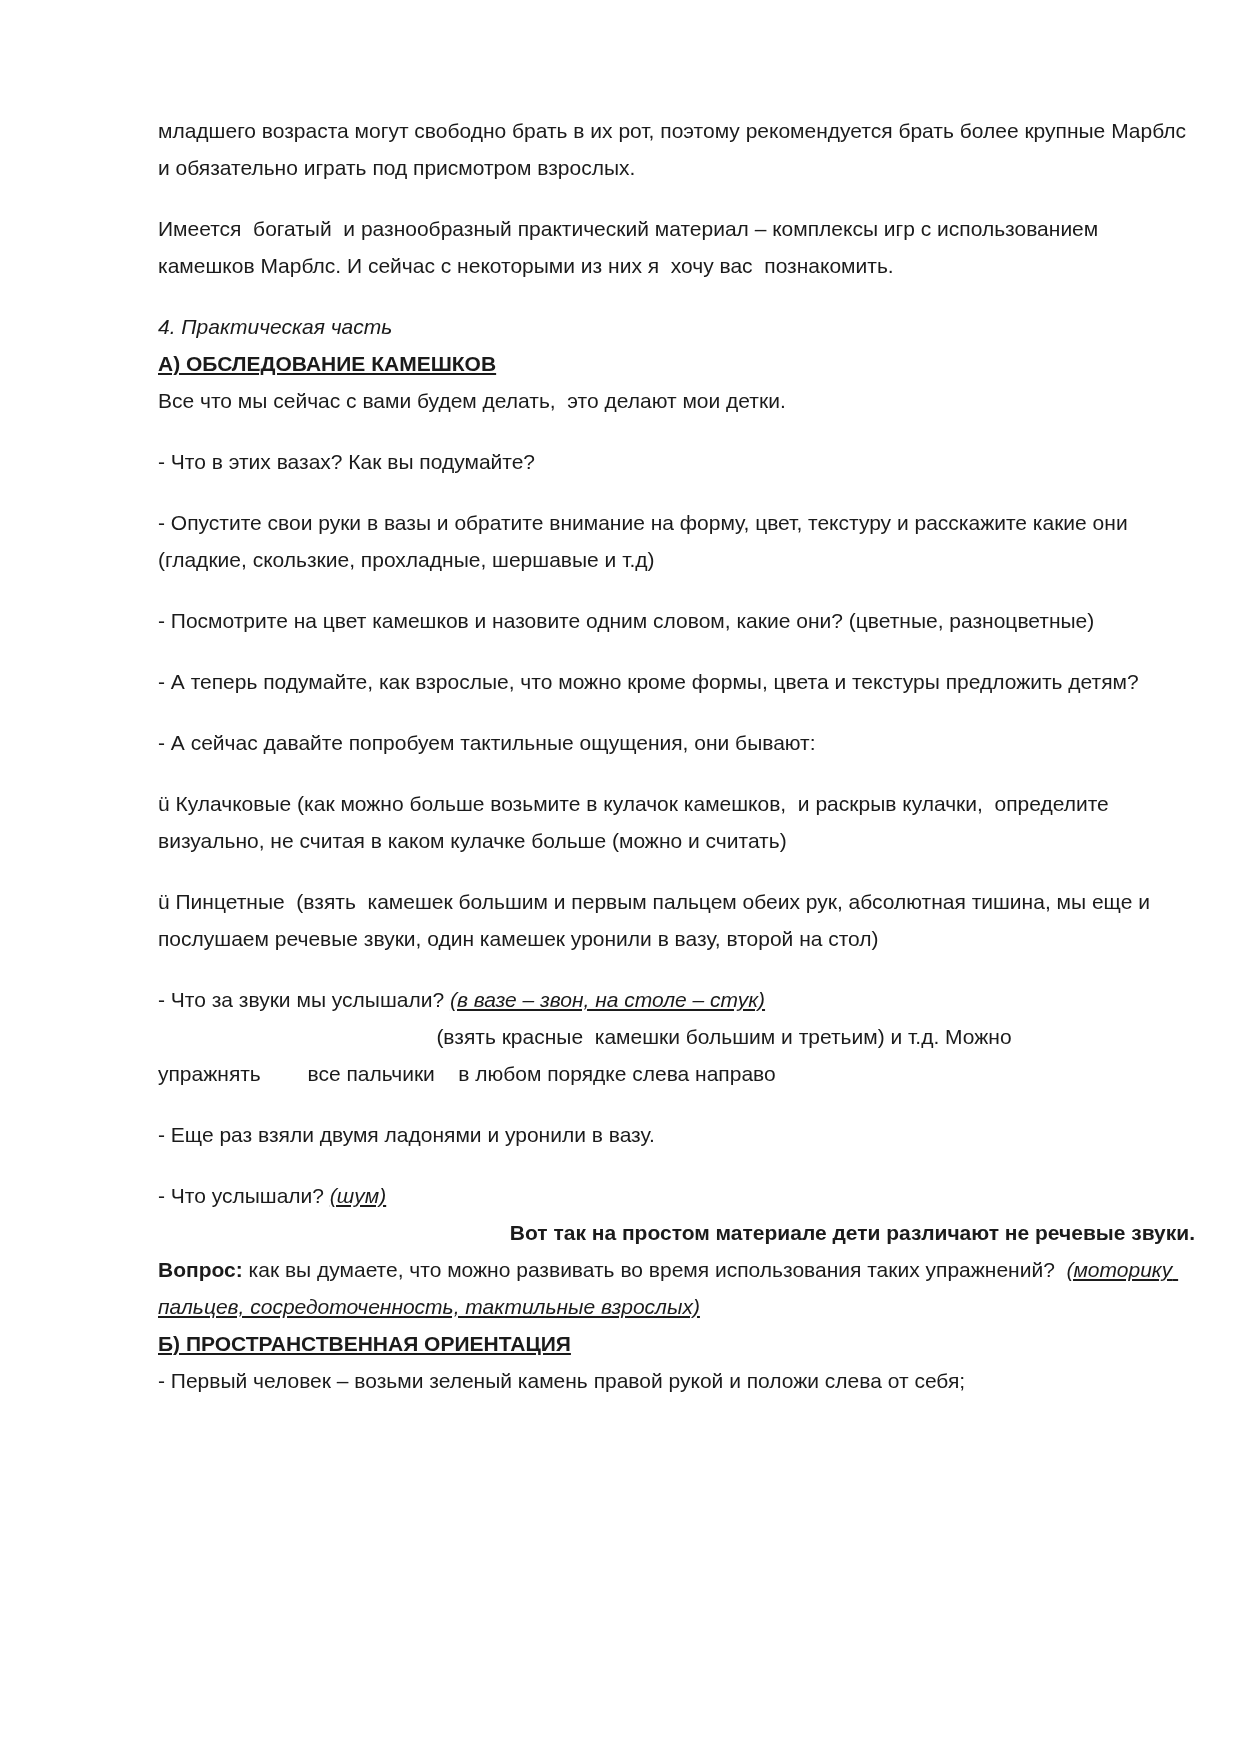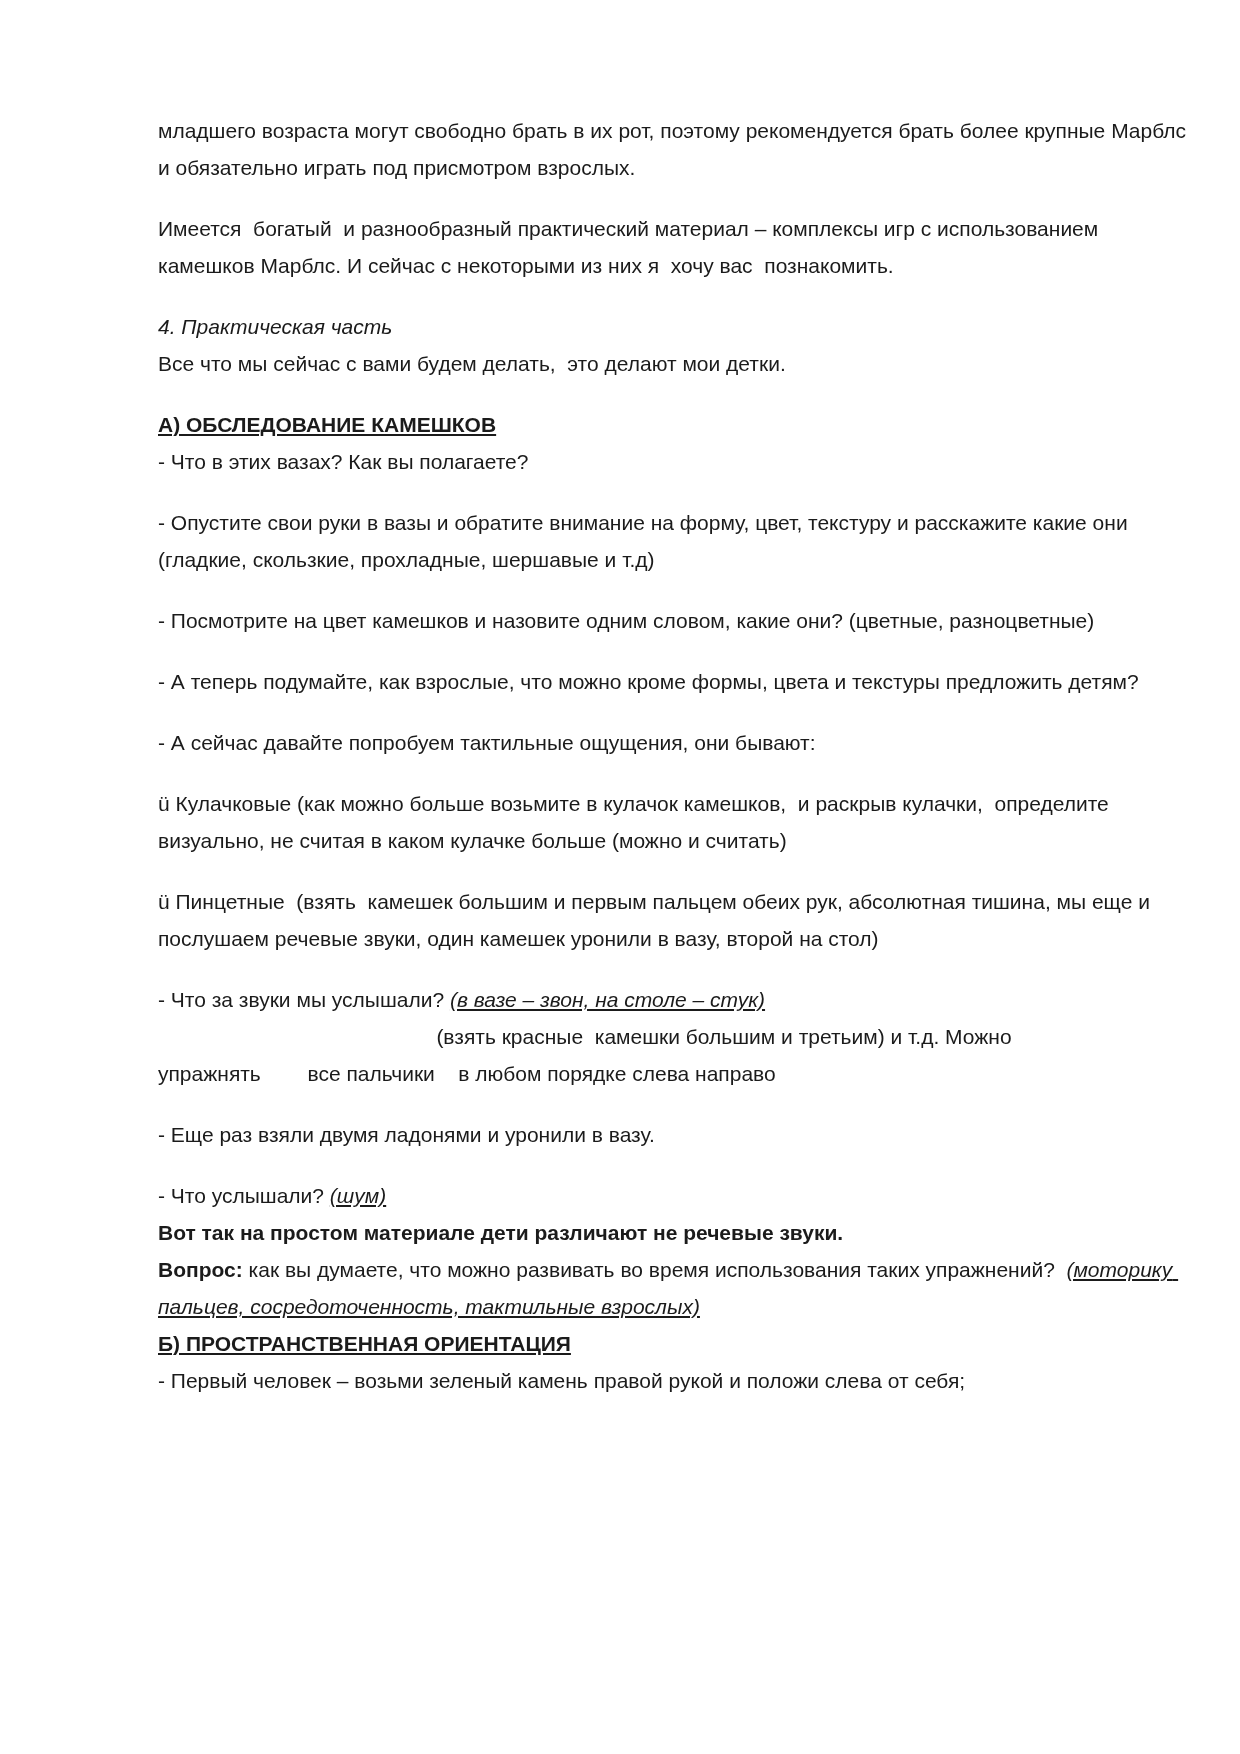--- a/index.html
+++ b/index.html
@@ -15,40 +15,40 @@
       font-size: 21px;
       line-height: 37px;
       color: #1b1b1b;
     }
     .para {
       margin: 0 0 24px 0;
       white-space: pre-wrap;
       word-wrap: break-word;
     }
     .tight { margin-bottom: 0; }
-    .b  { font-weight: bold; }
+    .b  { font-weight: bold; text-align: right; }
     .bi { font-weight: normal; font-style: italic; }
     .bu { font-weight: bold; text-decoration: underline; }
     .iu { font-style: italic; text-decoration: underline; }
     .indent { text-indent: 95px; text-align: center; }
   </style>
 </head>
 <body>
 
 <div class="page">
 
   <p class="para">младшего возраста могут свободно брать в их рот, поэтому рекомендуется брать более крупные Марблс и обязательно играть под присмотром взрослых.</p>
 
   <p class="para">Имеется  богатый  и разнообразный практический материал – комплексы игр с использованием камешков Марблс. И сейчас с некоторыми из них я  хочу вас  познакомить.</p>
 
   <p class="para tight bi">4. Практическая часть</p>
+  <p class="para tight bu">А) ОБСЛЕДОВАНИЕ КАМЕШКОВ</p>
+
   <p class="para">Все что мы сейчас с вами будем делать,  это делают мои детки.</p>
-
-  <p class="para tight bu">А) ОБСЛЕДОВАНИЕ КАМЕШКОВ</p>
-  <p class="para">- Что в этих вазах? Как вы полагаете?</p>
+  <p class="para">- Что в этих вазах? Как вы подумайте?</p>
 
   <p class="para">- Опустите свои руки в вазы и обратите внимание на форму, цвет, текстуру и расскажите какие они (гладкие, скользкие, прохладные, шершавые и т.д)</p>
 
   <p class="para">- Посмотрите на цвет камешков и назовите одним словом, какие они? (цветные, разноцветные)</p>
 
   <p class="para">- А теперь подумайте, как взрослые, что можно кроме формы, цвета и текстуры предложить детям?</p>
 
   <p class="para">- А сейчас давайте попробуем тактильные ощущения, они бывают:</p>
 
   <p class="para">ü Кулачковые (как можно больше возьмите в кулачок камешков,  и раскрыв кулачки,  определите визуально, не считая в каком кулачке больше (можно и считать)</p>

